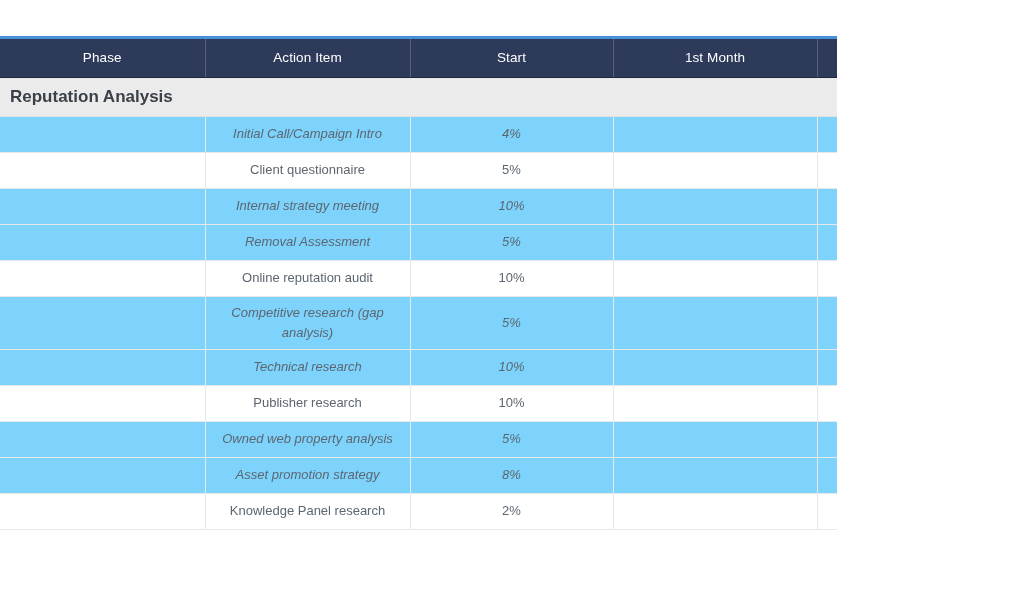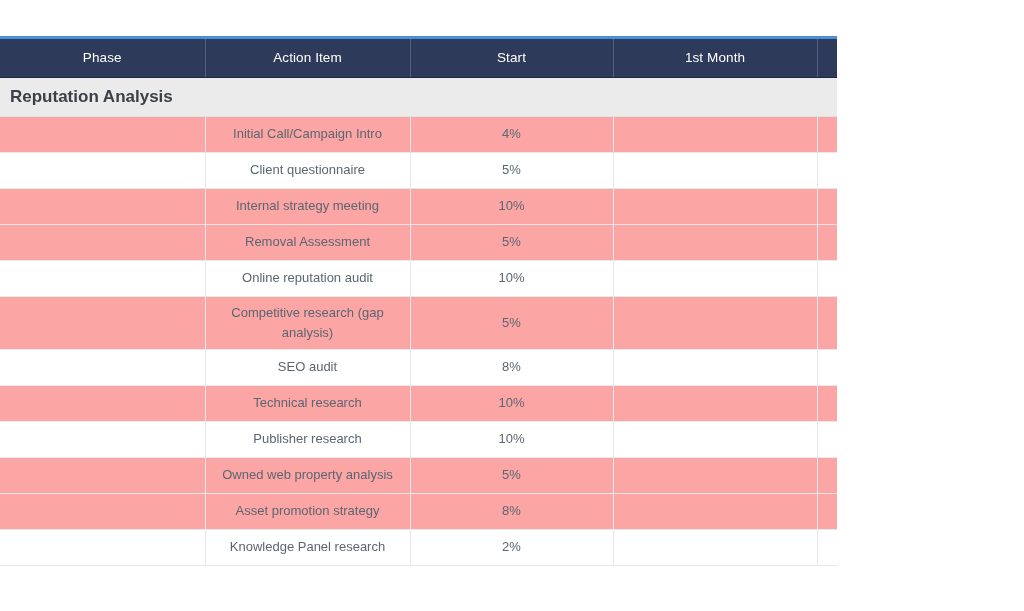--- a/index.html
+++ b/index.html
@@ -80,21 +80,21 @@
     padding: 6px 8px;
     box-sizing: border-box;
     border-right: 1px solid #e6e9e9;
     border-bottom: 1px solid #e6e9e9;
     vertical-align: middle;
     line-height: 1.55;
     word-wrap: break-word;
   }
   tbody tr.data-row td:last-child { border-right: none; }
 
-  tbody tr.data-row.odd  td { background: #fca5a5; }
+  tbody tr.data-row.odd  td { background: #7dd3fc; font-style: italic; }
   tbody tr.data-row.even td { background: #ffffff; }
 
   td.cell-phase { }
   td.cell-action { }
   td.cell-start { }
   td.cell-first { }
   td.cell-avg   { }
 </style>
 </head>
 <body>
@@ -156,27 +156,20 @@
           <td class="cell-first"></td>
           <td class="cell-avg"></td>
         </tr>
         <tr class="data-row odd">
           <td class="cell-phase"></td>
           <td class="cell-action">Competitive research (gap analysis)</td>
           <td class="cell-start">5%</td>
           <td class="cell-first"></td>
           <td class="cell-avg"></td>
         </tr>
-        <tr class="data-row even">
-          <td class="cell-phase"></td>
-          <td class="cell-action">SEO audit</td>
-          <td class="cell-start">8%</td>
-          <td class="cell-first"></td>
-          <td class="cell-avg"></td>
-        </tr>
         <tr class="data-row odd">
           <td class="cell-phase"></td>
           <td class="cell-action">Technical research</td>
           <td class="cell-start">10%</td>
           <td class="cell-first"></td>
           <td class="cell-avg"></td>
         </tr>
         <tr class="data-row even">
           <td class="cell-phase"></td>
           <td class="cell-action">Publisher research</td>

